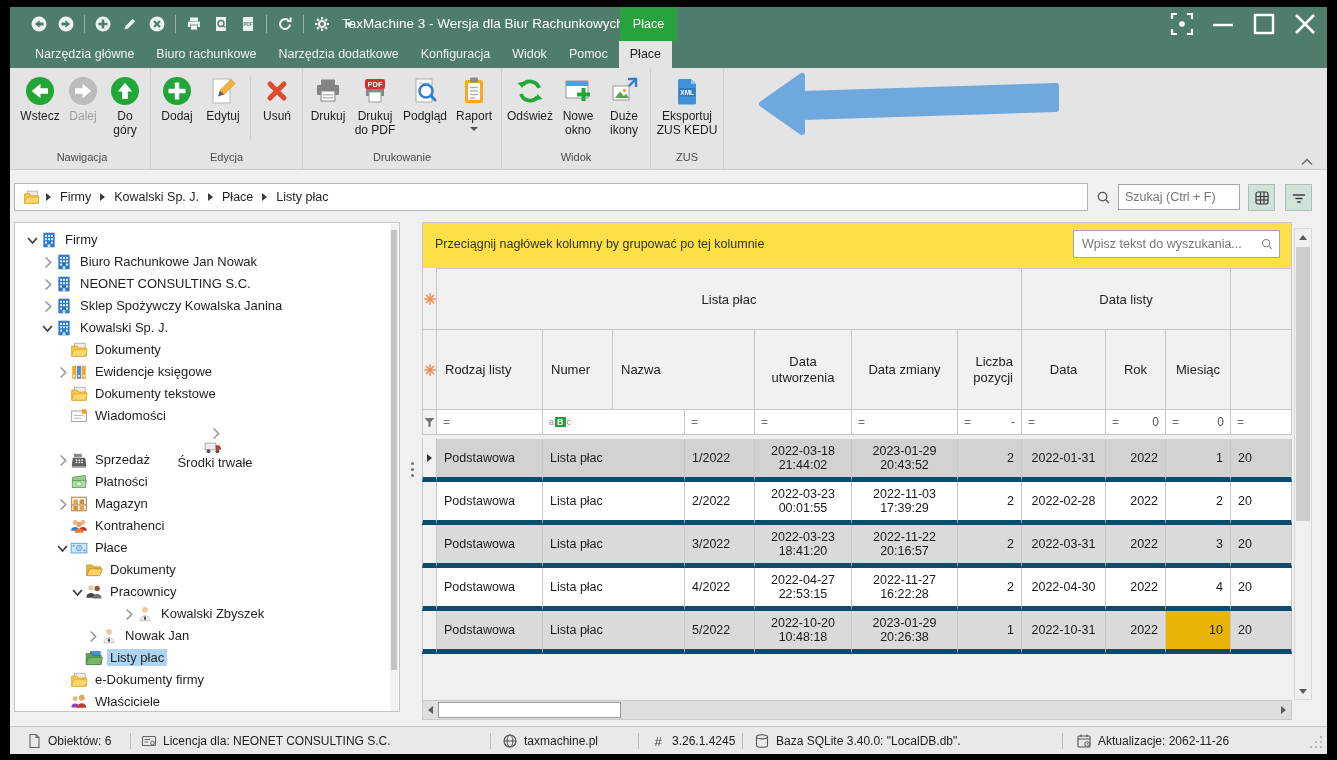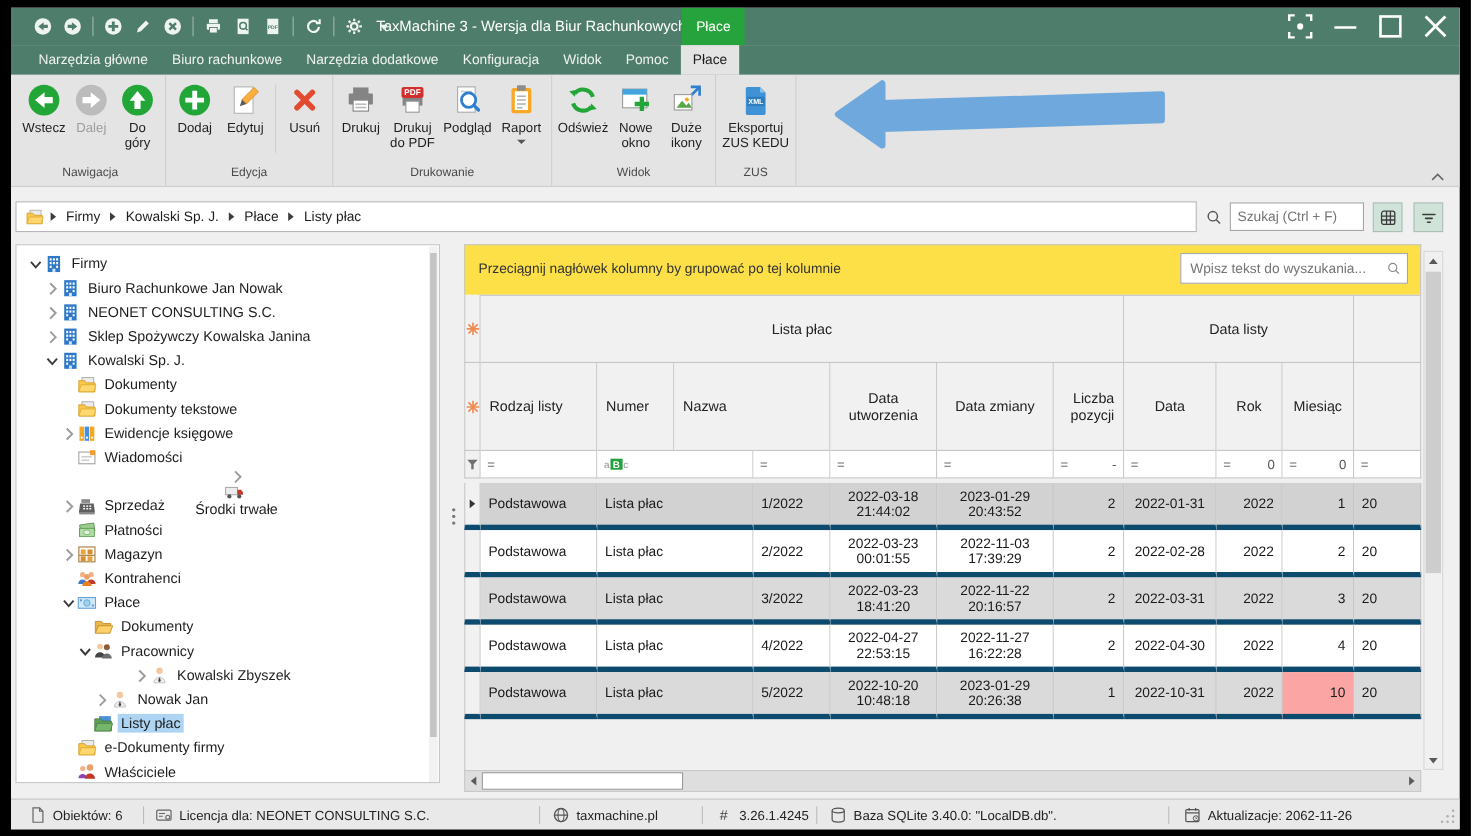--- a/index.html
+++ b/index.html
@@ -543,43 +543,43 @@
       <div class="titem" style="padding-left: 40px;">
         <div class="tchev"></div>
         <div class="ticon"><svg viewBox="0 0 16 16">
             <rect x="4" y="2" width="9.5" height="5" fill="#ececec" stroke="#a8a8a8" stroke-width="0.7"></rect>
             <path d="M1.5 13.5 V4.5 h4.8 l1.2 1.8 h7 v7.2 Z" fill="#fdc84a" stroke="#d9a32a" stroke-width="0.8"></path>
             <path d="M1.5 13.5 L3.3 7.8 h12 l-1.6 5.7 Z" fill="#ffd76e" stroke="#d9a32a" stroke-width="0.6"></path>
           </svg></div>
         <div class="tlabel">Dokumenty</div>
       </div>
       <div class="titem" style="padding-left: 40px;">
-        <div class="tchev"></div>
-        <div class="ticon"><svg viewBox="0 0 16 16">
-            <rect x="4" y="2" width="9.5" height="5" fill="#ececec" stroke="#a8a8a8" stroke-width="0.7"></rect>
-            <path d="M1.5 13.5 V4.5 h4.8 l1.2 1.8 h7 v7.2 Z" fill="#fdc84a" stroke="#d9a32a" stroke-width="0.8"></path>
-            <path d="M1.5 13.5 L3.3 7.8 h12 l-1.6 5.7 Z" fill="#ffd76e" stroke="#d9a32a" stroke-width="0.6"></path>
-          </svg></div>
-        <div class="tlabel">Dokumenty tekstowe</div>
-      </div>
-      <div class="titem" style="padding-left: 40px;">
         <div class="tchev"><svg viewBox="0 0 12 12">
             <path d="M4.5 2 L8.5 6 L4.5 10" fill="none" stroke="#9c9c9c" stroke-width="1.4"></path>
           </svg></div>
         <div class="ticon"><svg viewBox="0 0 16 16">
             <rect x="2" y="2.5" width="3.6" height="11.5" fill="#f5a623"></rect>
             <rect x="6.2" y="2.5" width="3.6" height="11.5" fill="#4a90d9"></rect>
             <rect x="10.4" y="2.5" width="3.6" height="11.5" fill="#f5a623"></rect>
             <g fill="#fff">
               <circle cx="3.8" cy="11.5" r="0.9"></circle>
               <circle cx="8" cy="11.5" r="0.9"></circle>
               <circle cx="12.2" cy="11.5" r="0.9"></circle>
             </g>
           </svg></div>
         <div class="tlabel">Ewidencje księgowe</div>
+      </div>
+      <div class="titem" style="padding-left: 40px;">
+        <div class="tchev"></div>
+        <div class="ticon"><svg viewBox="0 0 16 16">
+            <rect x="4" y="2" width="9.5" height="5" fill="#ececec" stroke="#a8a8a8" stroke-width="0.7"></rect>
+            <path d="M1.5 13.5 V4.5 h4.8 l1.2 1.8 h7 v7.2 Z" fill="#fdc84a" stroke="#d9a32a" stroke-width="0.8"></path>
+            <path d="M1.5 13.5 L3.3 7.8 h12 l-1.6 5.7 Z" fill="#ffd76e" stroke="#d9a32a" stroke-width="0.6"></path>
+          </svg></div>
+        <div class="tlabel">Dokumenty tekstowe</div>
       </div>
       <div class="titem" style="padding-left: 40px;">
         <div class="tchev"></div>
         <div class="ticon"><svg viewBox="0 0 16 16">
             <rect x="1.5" y="3.5" width="13" height="9.5" fill="#fff" stroke="#9a9a9a" stroke-width="0.8"></rect>
             <rect x="10.5" y="2" width="4" height="4" fill="#f59d2c"></rect>
             <g stroke="#c0c0c0" stroke-width="1">
               <line x1="3.5" y1="7.5" x2="12" y2="7.5"></line>
               <line x1="3.5" y1="10" x2="10" y2="10"></line>
             </g>
@@ -903,21 +903,21 @@
           <div class="gcell" style="width: 70px; background: rgb(218, 218, 218); justify-content: flex-start; padding: 0px 7px;">5/2022</div>
           <div class="gcell" style="width: 97px; background: rgb(218, 218, 218); justify-content: center; padding: 0px 7px;">
             <span style="text-align:center">2022-10-20<br>10:48:18</span>
           </div>
           <div class="gcell" style="width: 106px; background: rgb(218, 218, 218); justify-content: center; padding: 0px 7px;">
             <span style="text-align:center">2023-01-29<br>20:26:38</span>
           </div>
           <div class="gcell" style="width: 64px; background: rgb(218, 218, 218); justify-content: flex-end; padding: 0px 7px;">1</div>
           <div class="gcell" style="width: 84px; background: rgb(218, 218, 218); justify-content: center; padding: 0px 7px;">2022-10-31</div>
           <div class="gcell" style="width: 60px; background: rgb(218, 218, 218); justify-content: flex-end; padding: 0px 7px;">2022</div>
-          <div class="gcell" style="width: 65px; background: #fca5a5; justify-content: flex-end; padding: 0px 7px;">10</div>
+          <div class="gcell" style="width: 65px; background: #eab308; justify-content: flex-end; padding: 0px 7px;">10</div>
           <div class="gcell" style="width: 61px; background: rgb(218, 218, 218); justify-content: flex-start; padding: 0px 7px;">20</div>
         </div>
       </div>
     <div class="grid-empty"></div>
     <div class="h-scroll">
       <div class="h-arrow" style="left:0;">
           <span class="tri-l"></span>
         </div>
       <div class="h-thumb"></div>
       <div class="h-arrow" style="right:0;">

